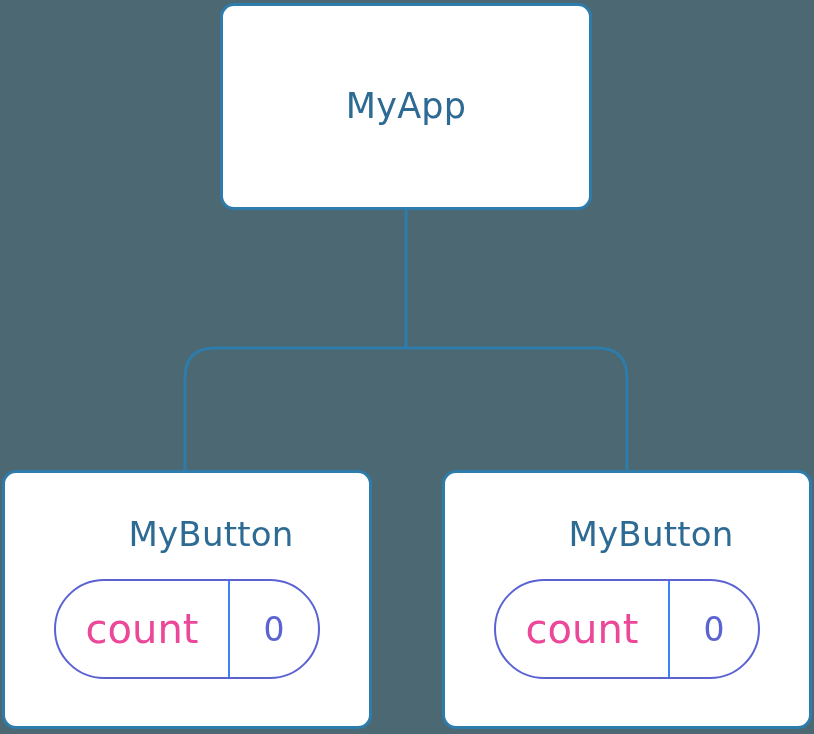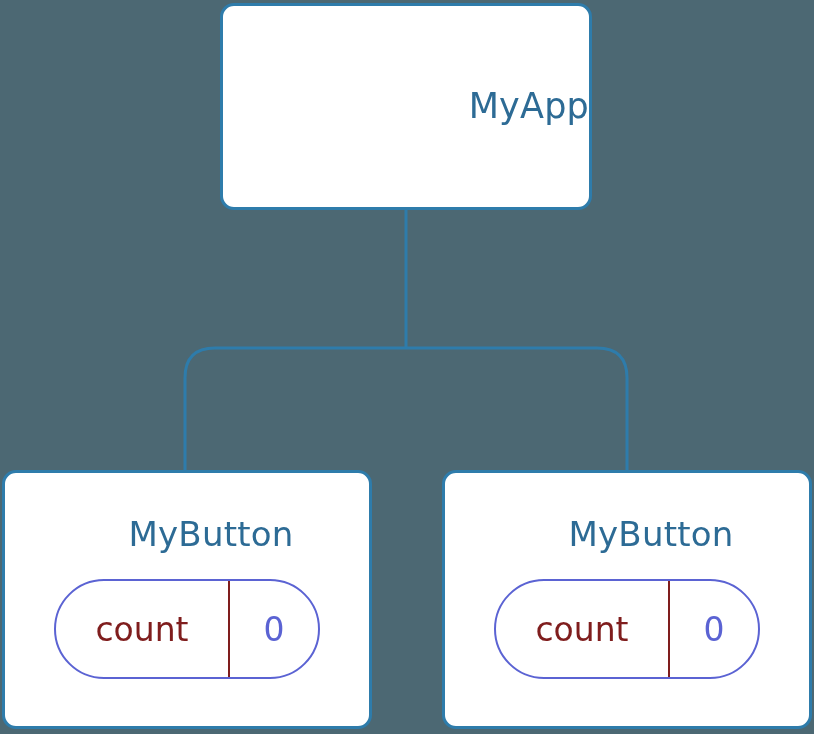--- a/index.html
+++ b/index.html
@@ -44,21 +44,20 @@
     flex-direction: column;
     align-items: center;
   }
 
   .node-root {
     left: 220px;
     top: 3px;
     width: 372px;
     height: 207px;
     justify-content: center;
-    align-items: flex-end;
   }
 
   .node-child-left {
     left: 2px;
     top: 470px;
     width: 370px;
     height: 259px;
   }
 
   .node-child-right {
@@ -98,23 +97,23 @@
     align-items: stretch;
     background: #ffffff;
     overflow: hidden;
   }
 
   .state-key {
     flex: 0 0 172px;
     display: flex;
     align-items: center;
     justify-content: center;
-    border-right: 2px solid #7f1d1d;
-    color: #7f1d1d;
-    font-size: 33px;
+    border-right: 2px solid #3b82f6;
+    color: #ec4899;
+    font-size: 40px;
     line-height: 1;
   }
 
   .state-value {
     flex: 1 1 auto;
     display: flex;
     align-items: center;
     justify-content: center;
     color: #5b63d3;
     font-size: 33px;

